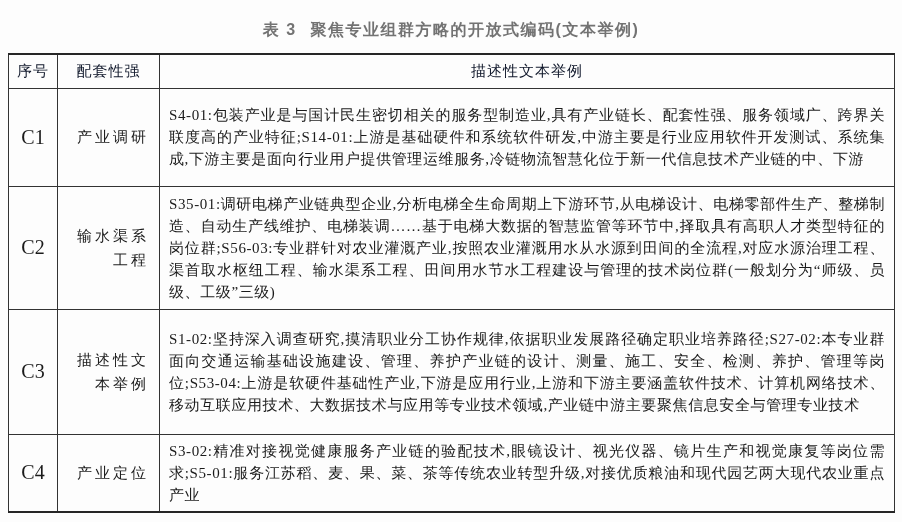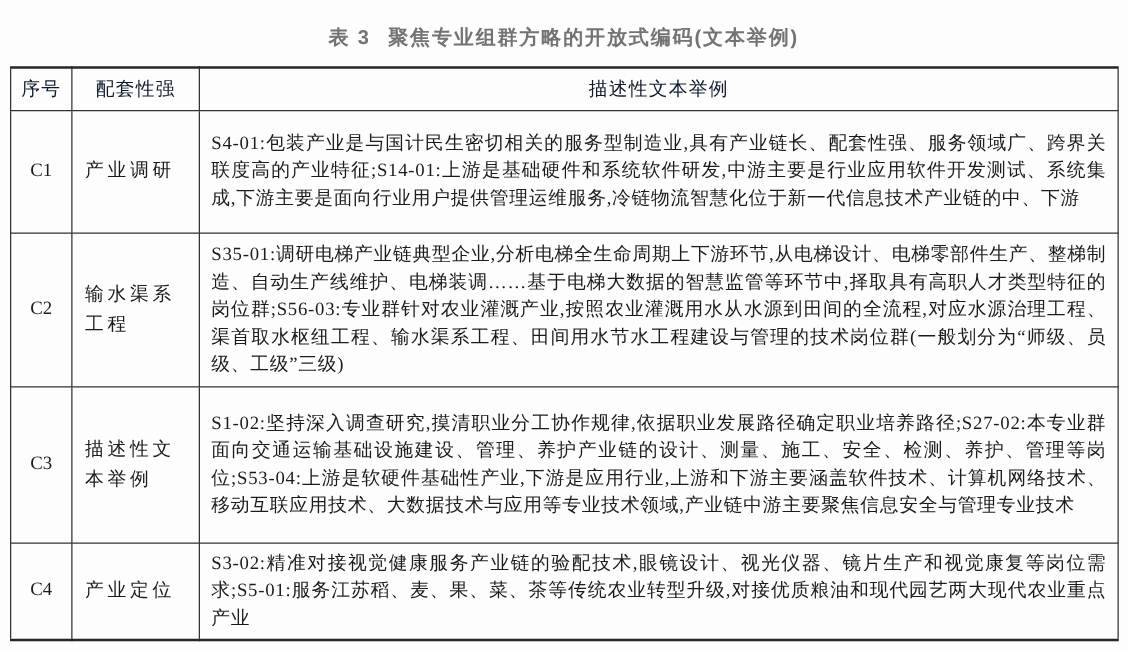--- a/index.html
+++ b/index.html
@@ -41,25 +41,25 @@
   tr.header-row { height: 34px; }
   th {
     font-weight: normal;
     font-size: 15px;
     text-align: center;
     letter-spacing: 1px;
     color: #0f172a;
   }
   td.col-id {
     text-align: center;
-    font-size: 15px;
+    font-size: 20px;
     font-family: "Liberation Serif", "DejaVu Serif", serif;
   }
   td.col-cat {
-    text-align: left;
+    text-align: right;
     font-size: 15px;
     letter-spacing: 3px;
     padding: 0 10px;
     line-height: 24px;
   }
   td.col-text {
     font-size: 15px;
     line-height: 22px;
     padding: 5px 9px;
     text-align: justify;

